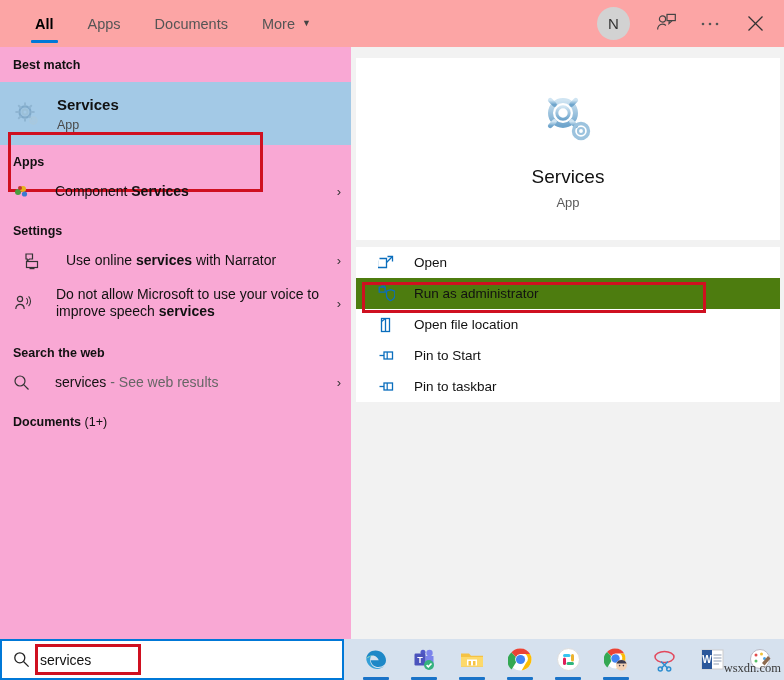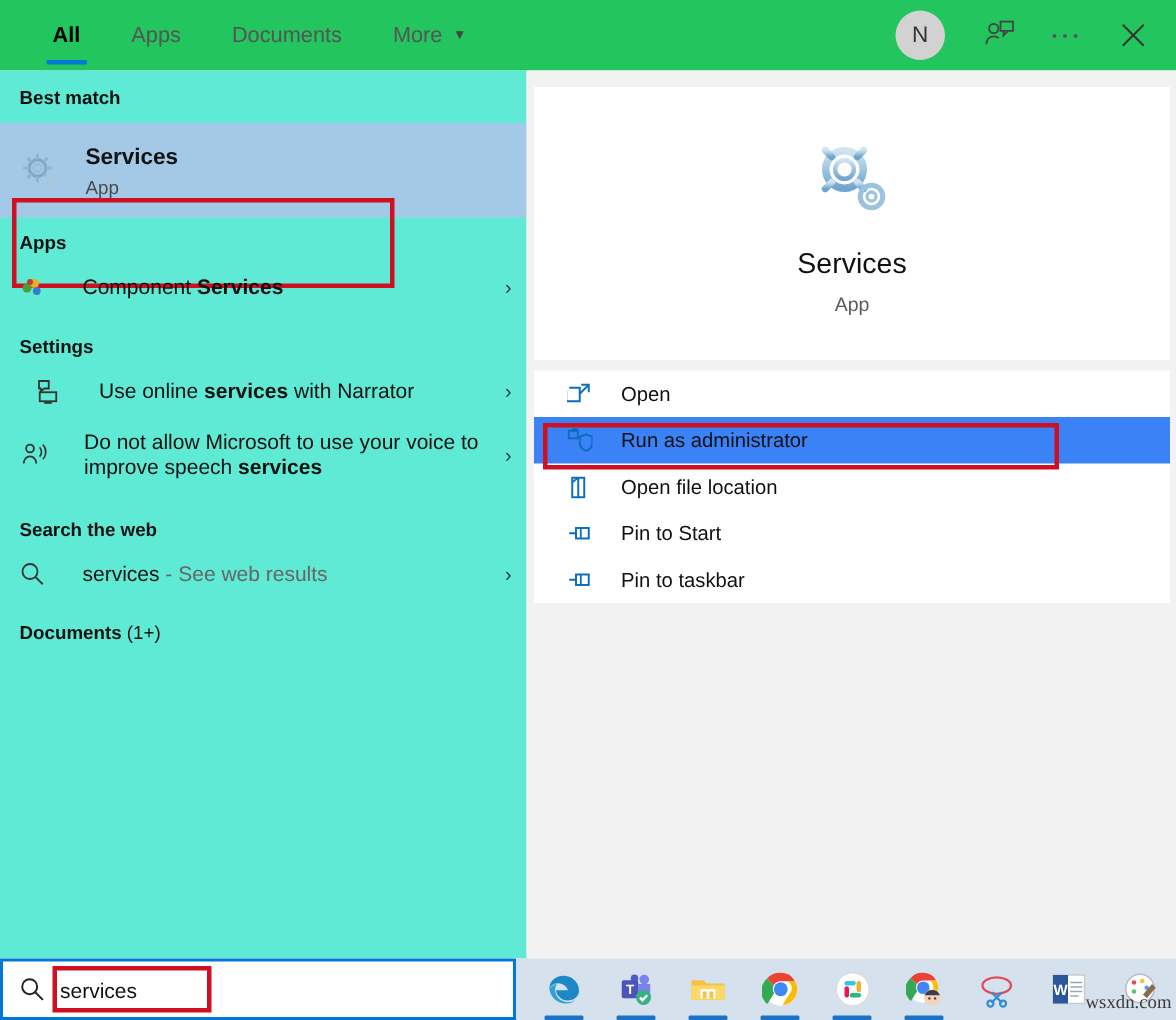--- a/index.html
+++ b/index.html
@@ -7,21 +7,21 @@
     width: 784px; height: 680px;
     font-family: "Liberation Sans", sans-serif;
     overflow: hidden;
     background: #f2f2f2;
   }
   #root { position: relative; width: 784px; height: 680px; }
 
   
   .topbar {
     position: absolute; left: 0; top: 0; width: 784px; height: 47px;
-    background: #22c55e;
+    background: #fca5a5;
     display: flex; align-items: center;
   }
   .tabs { display: flex; align-items: center; height: 47px; margin-left: 18px; gap: 0; }
   .tab {
     position: relative;
     height: 47px; display: flex; align-items: center;
     padding: 0 17px;
     font-size: 14.5px; color: #555; cursor: default;
     white-space: nowrap;
   }
@@ -45,21 +45,21 @@
   .ticon {
     width: 44px; height: 47px;
     display: flex; align-items: center; justify-content: center;
     color: #444;
   }
   .ticon.close { width: 46px; margin-right: 6px; }
 
   
   .leftpane {
     position: absolute; left: 0; top: 47px; width: 351px; height: 592px;
-    background: #5eead4;
+    background: #f9a8d4;
   }
   .grouphdr {
     font-size: 12.5px; font-weight: bold; color: #111;
     padding-left: 13px;
   }
   .row {
     display: flex; align-items: center;
     height: 37px; padding-left: 13px; padding-right: 10px;
     cursor: default;
   }
@@ -99,21 +99,21 @@
   .app-sub { font-size: 13px; color: #5a5a5a; margin-top: 7px; }
 
   .actioncard {
     position: absolute; left: 5px; top: 200px; width: 424px; height: 155px;
     background: #fff;
   }
   .arow {
     display: flex; align-items: center; height: 31px;
     padding-left: 22px; cursor: default;
   }
-  .arow.hl { background: #3b82f6; }
+  .arow.hl { background: #4d7c0f; }
   .arow .aico { width: 36px; min-width: 36px; display: flex; align-items: center; }
   .arow .albl { font-size: 13.5px; color: #111; }
 
   
   .taskbar {
     position: absolute; left: 0; bottom: 0; width: 784px; height: 41px;
     background: #d6e1ee;
     display: flex; align-items: center;
   }
   .searchbox {

